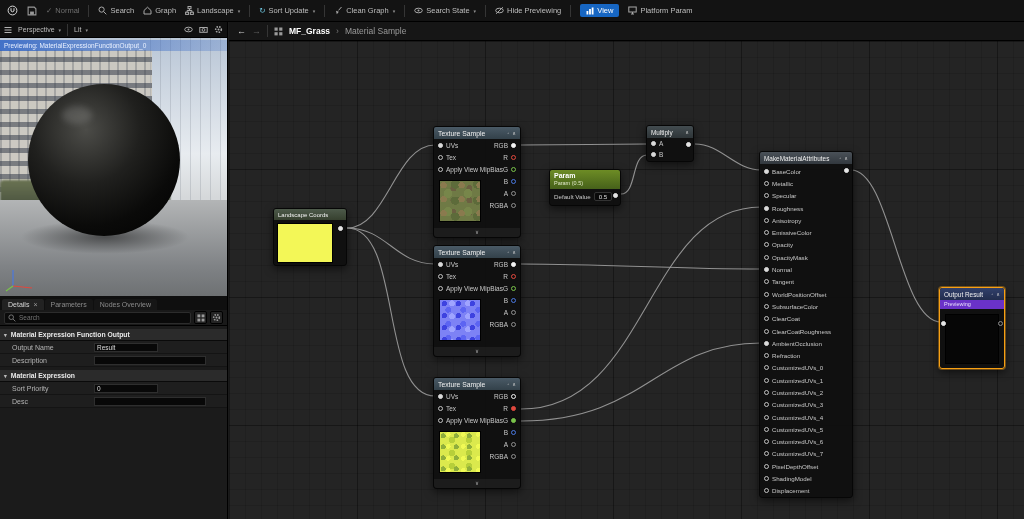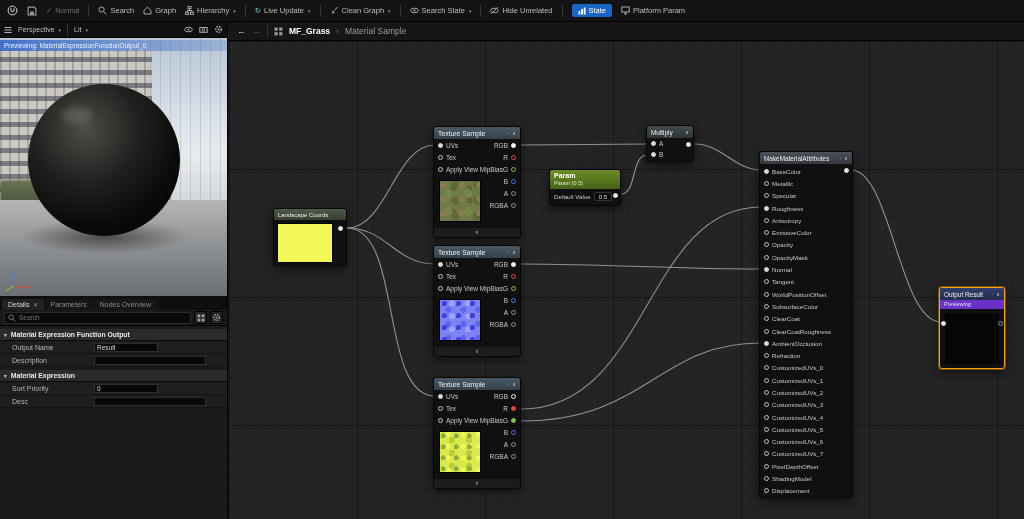--- a/index.html
+++ b/index.html
@@ -168,27 +168,27 @@
     </span>
     <span class="titem">
       <span class="icon">
         <svg width="9" height="9" viewBox="0 0 9 9">
             <rect x="3" y="0.5" width="3" height="2.2" fill="none" stroke="#a9a9a9"></rect>
             <rect x="0.6" y="6.2" width="3" height="2.2" fill="none" stroke="#a9a9a9"></rect>
             <rect x="5.4" y="6.2" width="3" height="2.2" fill="none" stroke="#a9a9a9"></rect>
             <path d="M4.5 2.7 V4.5 M2.1 6.2 V4.5 H6.9 V6.2" stroke="#a9a9a9" fill="none"></path>
           </svg>
       </span>
-      <span>Hierarchy</span>
+      <span>Landscape</span>
       <span class="caret">▾</span>
     </span>
     <span class="bar-divider"></span>
     <span class="titem">
       <span class="icon" style="color:#6fc7e0">↻</span>
-      <span>Live Update</span>
+      <span>Sort Update</span>
       <span class="caret">▾</span>
     </span>
     <span class="bar-divider"></span>
     <span class="titem">
       <span class="icon">
         <svg width="9" height="9" viewBox="0 0 9 9">
             <path d="M7.5 1 L4.5 4.4" stroke="#a9a9a9"></path>
             <path d="M2 4.8 L4.8 5.8 L2.8 8.2 Z" fill="#a9a9a9"></path>
           </svg>
       </span>
@@ -207,32 +207,32 @@
       <span class="caret">▾</span>
     </span>
     <span class="bar-divider"></span>
     <span class="titem">
       <span class="icon">
         <svg width="9" height="9" viewBox="0 0 9 9">
             <ellipse cx="4.5" cy="4.5" rx="3.8" ry="2.3" fill="none" stroke="#a9a9a9"></ellipse>
             <path d="M1.2 7.8 L7.8 1.2" stroke="#a9a9a9"></path>
           </svg>
       </span>
-      <span>Hide Unrelated</span>
+      <span>Hide Previewing</span>
     </span>
     <span class="bar-divider"></span>
     <span class="stats-pill">
       <span class="icon">
         <svg width="8" height="8" viewBox="0 0 8 8">
             <rect x="0.5" y="4" width="1.8" height="3.5" fill="#fff"></rect>
             <rect x="3.1" y="2" width="1.8" height="5.5" fill="#fff"></rect>
             <rect x="5.7" y="0.5" width="1.8" height="7" fill="#fff"></rect>
           </svg>
       </span>
-      <span>State</span>
+      <span>View</span>
     </span>
     <span class="titem">
       <span class="icon">
         <svg width="9" height="9" viewBox="0 0 9 9">
             <rect x="0.8" y="1" width="7.4" height="5" fill="none" stroke="#a9a9a9"></rect>
             <path d="M3 8 H6 M4.5 6 V8" stroke="#a9a9a9"></path>
           </svg>
       </span>
       <span>Platform Param</span>
     </span>

